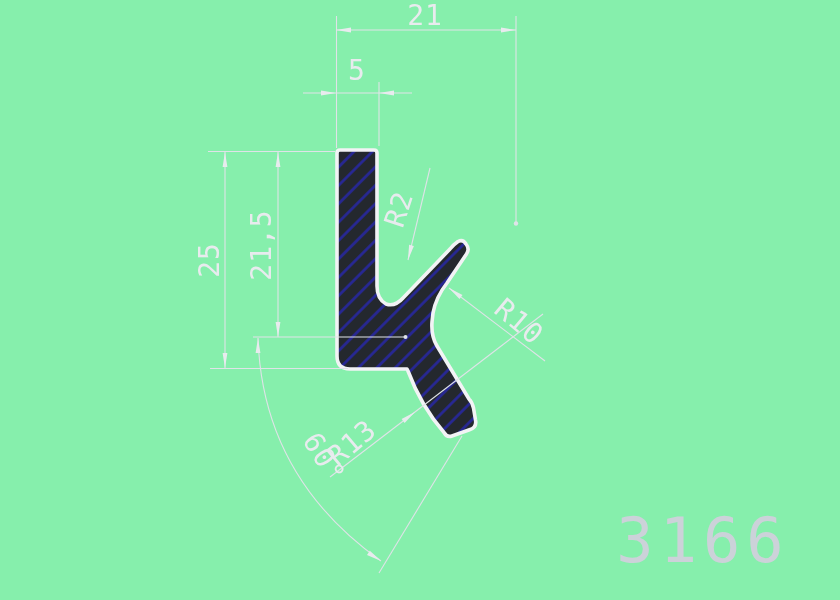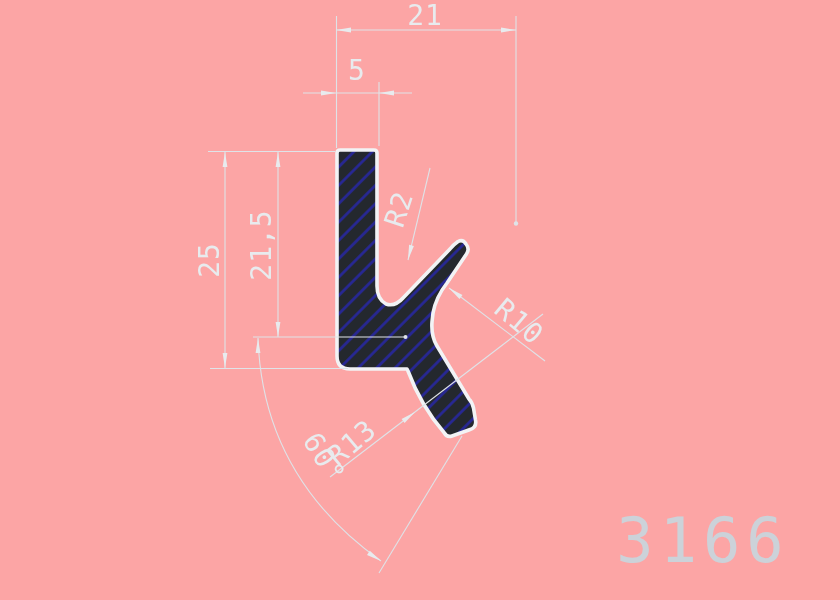--- a/index.html
+++ b/index.html
@@ -1,19 +1,19 @@
 <!DOCTYPE html>
 <html><head>
 <meta charset="utf-8">
 <style>
   html,body{margin:0;padding:0;background:#24282e;}
   .stage{
     position:relative;
     width:840px;height:600px;
-    background:#fca5a5;
+    background:#86efac;
     overflow:hidden;
     font-family:"DejaVu Sans Mono", monospace;
   }
   svg{position:absolute;left:0;top:0;}
   .thin{stroke:#dfe3e8;stroke-width:1.1;fill:none;}
   .arrow{fill:#e8ebee;stroke:none;}
   .profile{
     stroke:#f2f3f5;stroke-width:3.6;
     stroke-linejoin:round;stroke-linecap:round;
     fill:url(#hatch);

